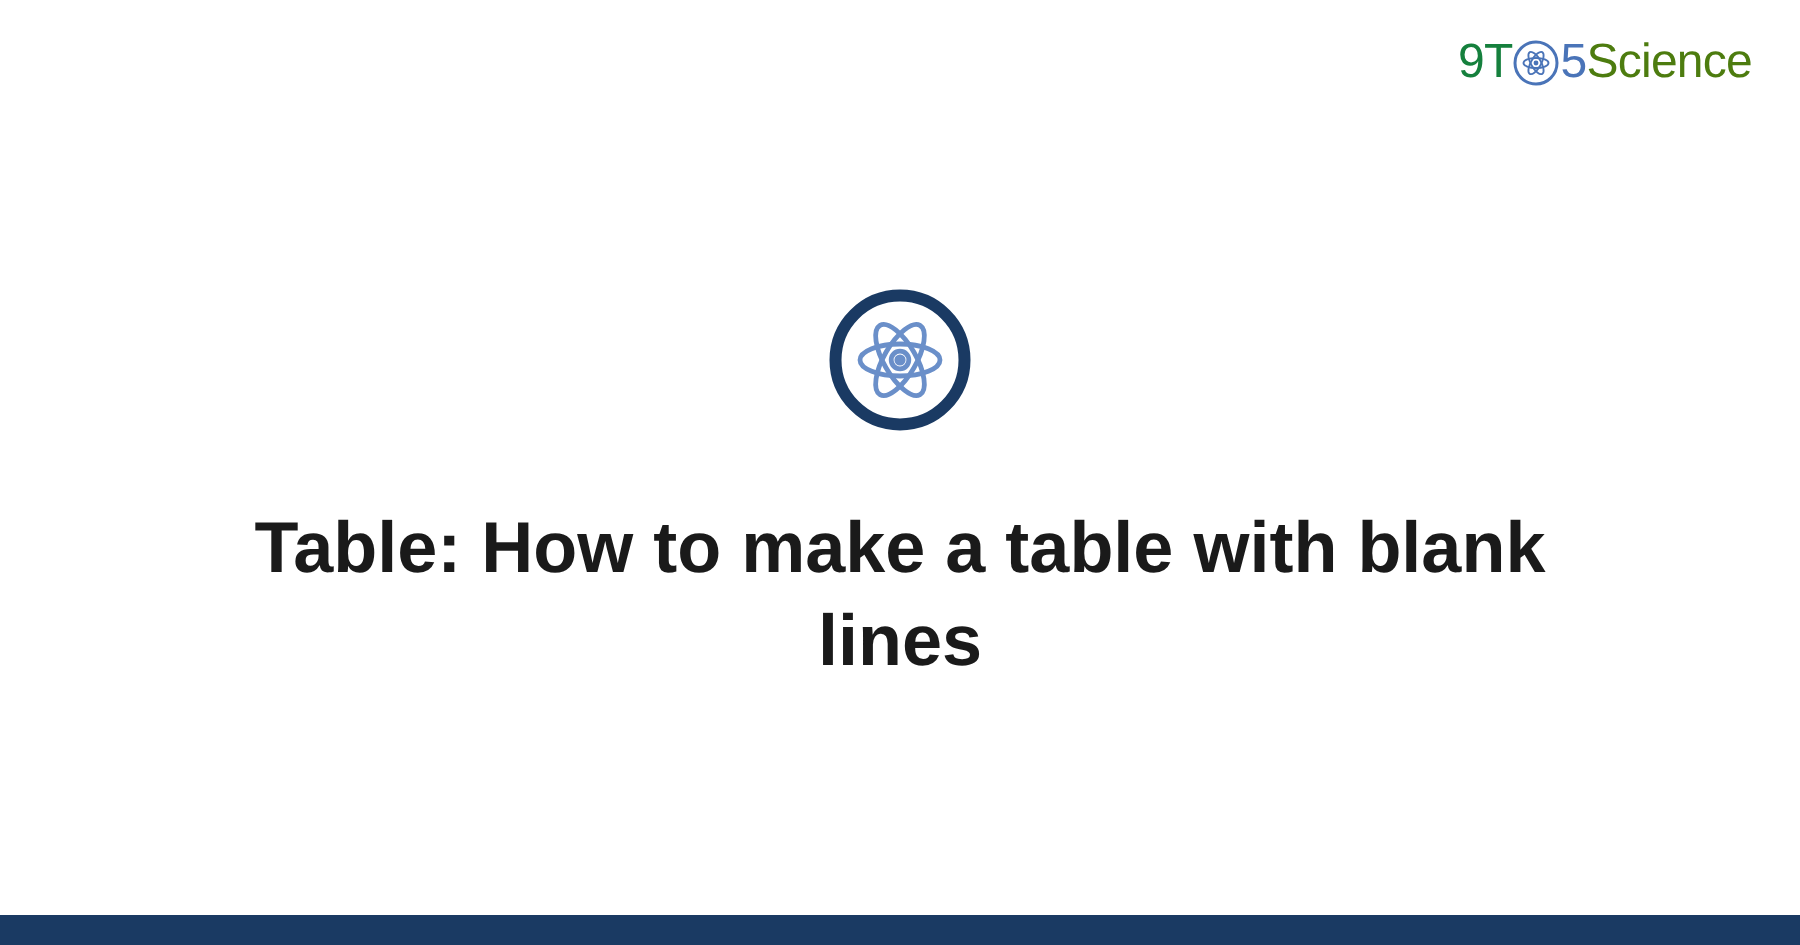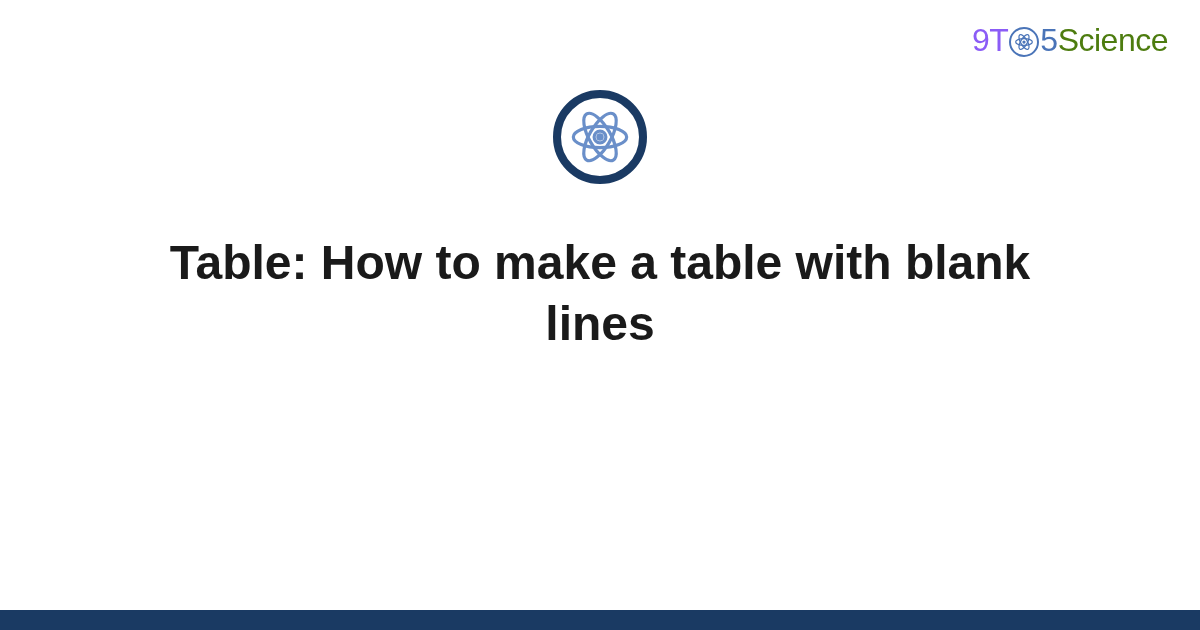--- a/index.html
+++ b/index.html
@@ -19,21 +19,21 @@
       position: absolute;
       top: 22px;
       right: 32px;
       font-size: 32px;
       font-weight: 400;
       letter-spacing: -0.5px;
       display: flex;
       align-items: center;
     }
     .brand-9t {
-      color: #8b5cf6;
+      color: #15803d;
     }
     .brand-atom-wrap {
       display: inline-flex;
       align-items: center;
       justify-content: center;
       width: 30px;
       height: 30px;
       border: 2px solid #4a74b8;
       border-radius: 50%;
       margin: 0 1px;
@@ -52,21 +52,21 @@
     }
     .center-content {
       position: absolute;
       top: 0;
       left: 0;
       width: 100%;
       height: 472px;
       display: flex;
       flex-direction: column;
       align-items: center;
-      justify-content: center;
+      justify-content: flex-end;
     }
     .big-icon {
       width: 94px;
       height: 94px;
       border: 8px solid #1a3a63;
       border-radius: 50%;
       display: flex;
       align-items: center;
       justify-content: center;
       margin-bottom: 48px;

